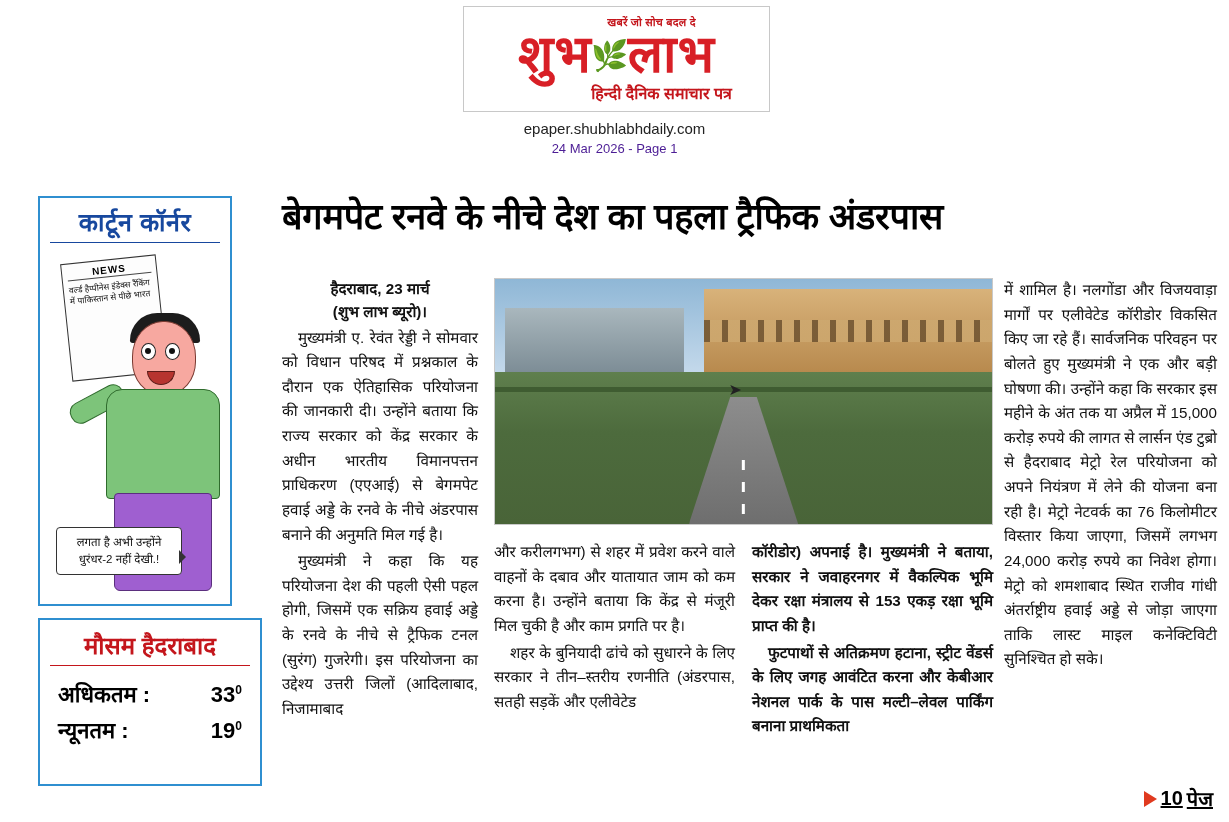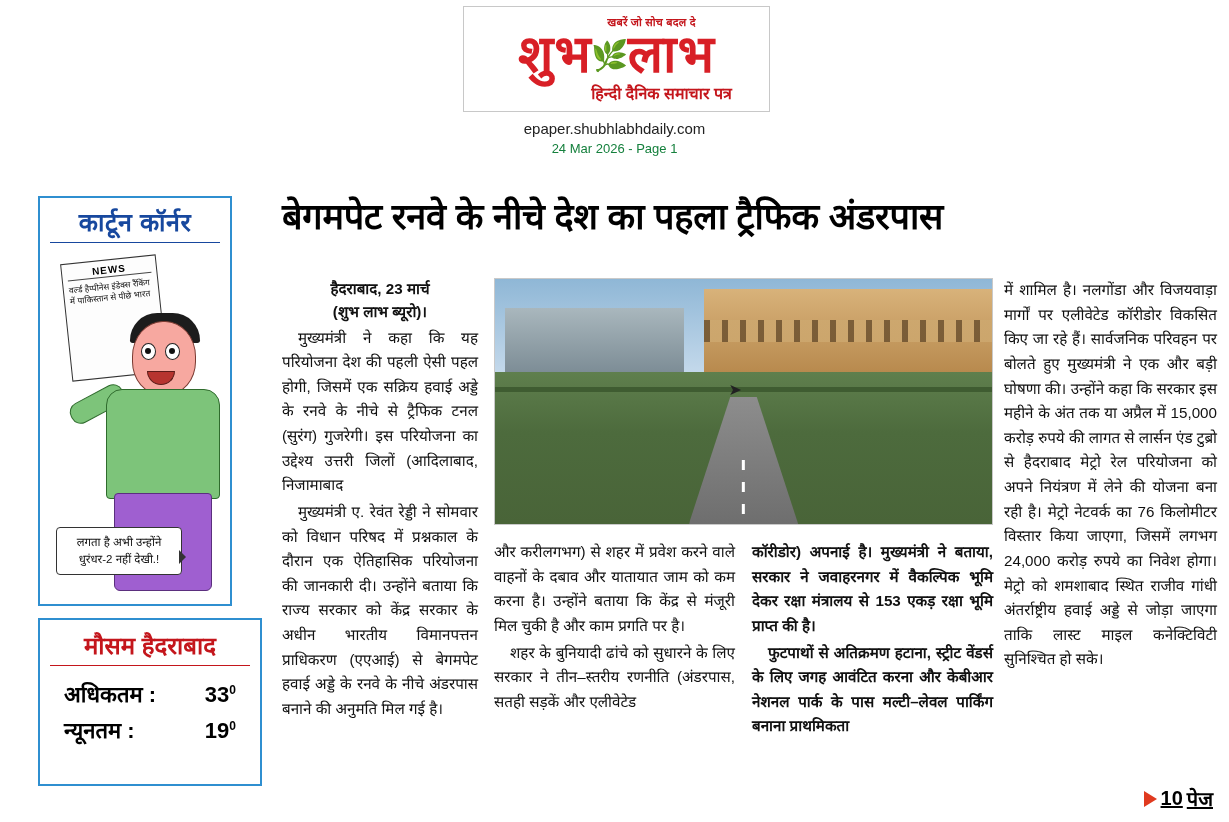--- a/index.html
+++ b/index.html
@@ -77,21 +77,21 @@
     font-size: 15px;
     color: #222;
   }
   .epaper-date {
     position: absolute;
     top: 141px;
     left: 0;
     width: 1229px;
     text-align: center;
     font-size: 13px;
-    color: #15803d;
+    color: #4c1d95;
   }
 
   
   .cartoon-box {
     position: absolute;
     left: 38px;
     top: 196px;
     width: 194px;
     height: 410px;
     border: 2px solid #2f8fd0;
@@ -264,21 +264,21 @@
   .weather-rule {
     border-bottom: 1.5px solid #c4161c;
     margin: 0 10px 6px;
   }
   .weather-row {
     display: flex;
     justify-content: space-between;
     align-items: baseline;
     font-size: 22px;
     font-weight: bold;
-    padding: 6px 24px 0;
+    padding: 6px 18px 0;
   }
   .weather-row .val sup {
     font-size: 12px;
   }
 
   
   .headline {
     position: absolute;
     left: 282px;
     top: 194px;
@@ -434,22 +434,22 @@
     </div>
   </div>
 
   <div class="headline">बेगमपेट रनवे के नीचे देश का पहला ट्रैफिक अंडरपास</div>
 
   <div class="col col1">
     <p class="dateline">
       <span>हैदराबाद, 23 मार्च</span><br>
       <span>(शुभ लाभ ब्यूरो)।</span>
     </p>
+    <p>मुख्यमंत्री ए. रेवंत रेड्डी ने सोमवार को विधान परिषद में प्रश्नकाल के दौरान एक ऐतिहासिक परियोजना की जानकारी दी। उन्होंने बताया कि राज्य सरकार को केंद्र सरकार के अधीन भारतीय विमानपत्तन प्राधिकरण (एएआई) से बेगमपेट हवाई अड्डे के रनवे के नीचे अंडरपास बनाने की अनुमति मिल गई है।</p>
     <p>मुख्यमंत्री ने कहा कि यह परियोजना देश की पहली ऐसी पहल होगी, जिसमें एक सक्रिय हवाई अड्डे के रनवे के नीचे से ट्रैफिक टनल (सुरंग) गुजरेगी। इस परियोजना का उद्देश्य उत्तरी जिलों (आदिलाबाद, निजामाबाद</p>
-    <p>मुख्यमंत्री ए. रेवंत रेड्डी ने सोमवार को विधान परिषद में प्रश्नकाल के दौरान एक ऐतिहासिक परियोजना की जानकारी दी। उन्होंने बताया कि राज्य सरकार को केंद्र सरकार के अधीन भारतीय विमानपत्तन प्राधिकरण (एएआई) से बेगमपेट हवाई अड्डे के रनवे के नीचे अंडरपास बनाने की अनुमति मिल गई है।</p>
   </div>
 
   <div class="photo">
     <div class="sky"></div>
     <div class="hangar"></div>
     <div class="terminal"></div>
     <div class="ground"></div>
     <div class="grassband"></div>
     <div class="runway">
       <div class="centerline"></div>

